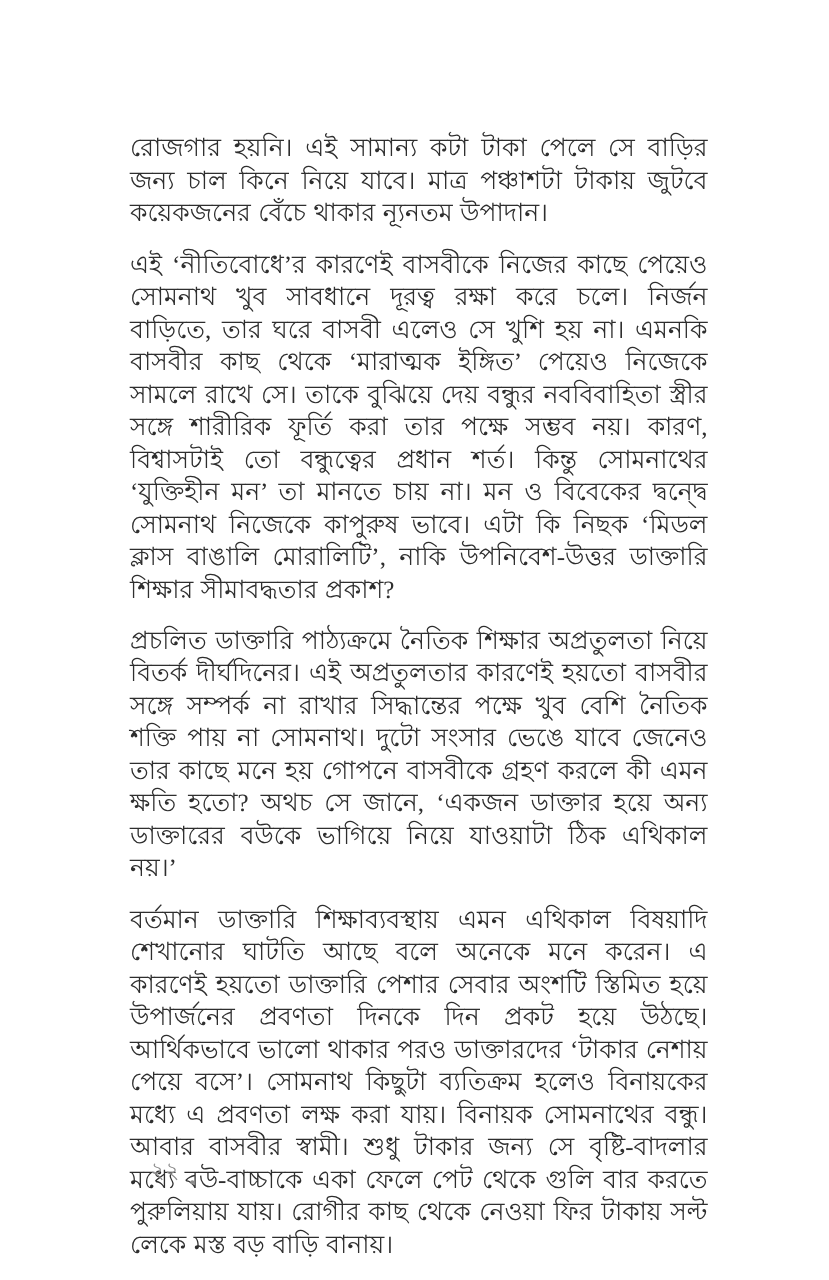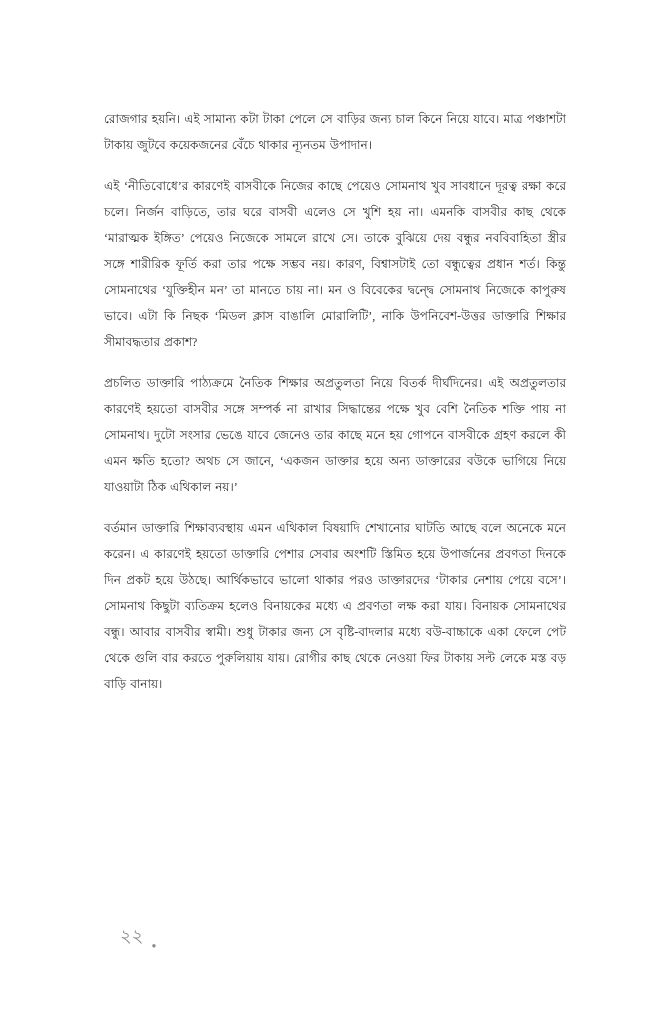--- a/index.html
+++ b/index.html
@@ -18,21 +18,21 @@
     font-family:"Liberation Serif","DejaVu Serif",serif;
     position:relative;
   }
   .page-body{
     position:absolute;
     left:104px; top:106px;
     width:462px;
   }
   .para{
     margin:0 0 15px 0;
-    font-size:12px;
+    font-size:20px;
     line-height:26px;
     text-align:justify;
     color:var(--text);
     word-spacing:1px;
   }
   .page-footer{
     position:absolute;
     left:120px; top:922px;
     font-size:18px;
     color:var(--footer);

